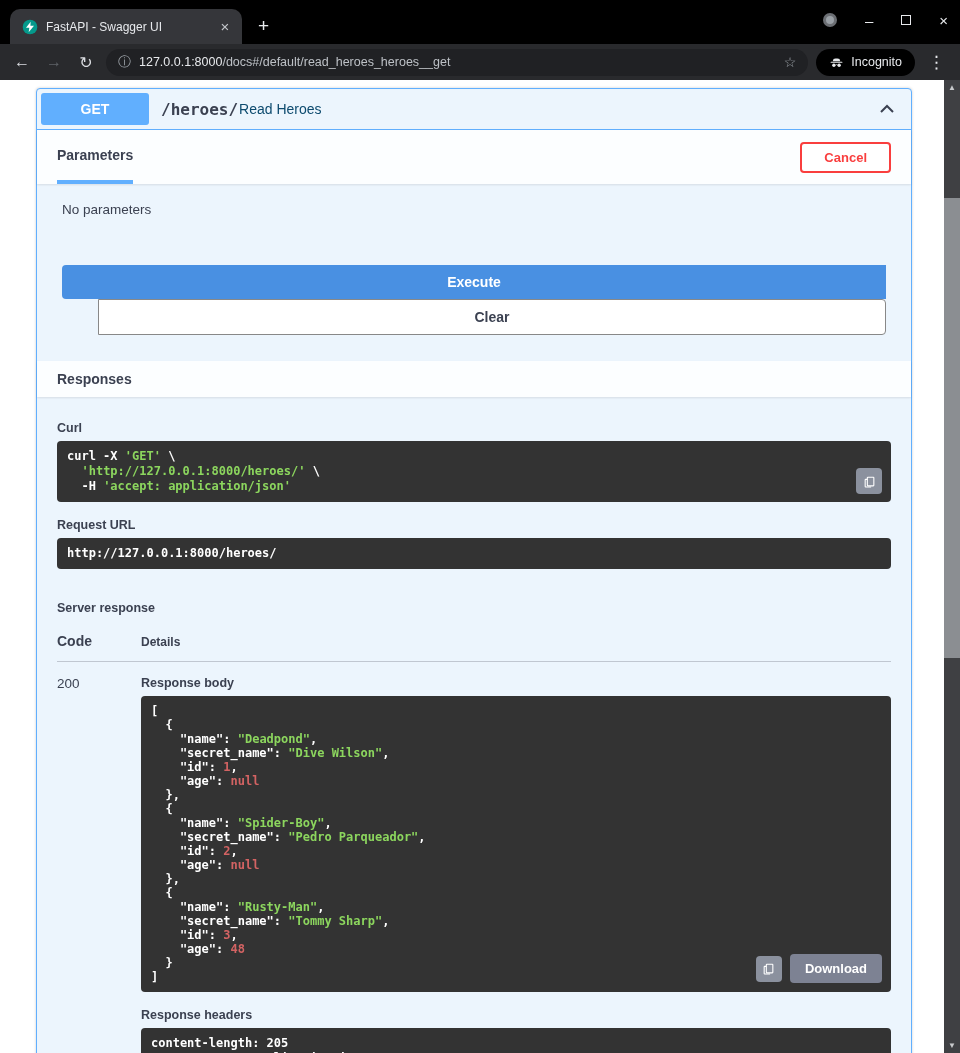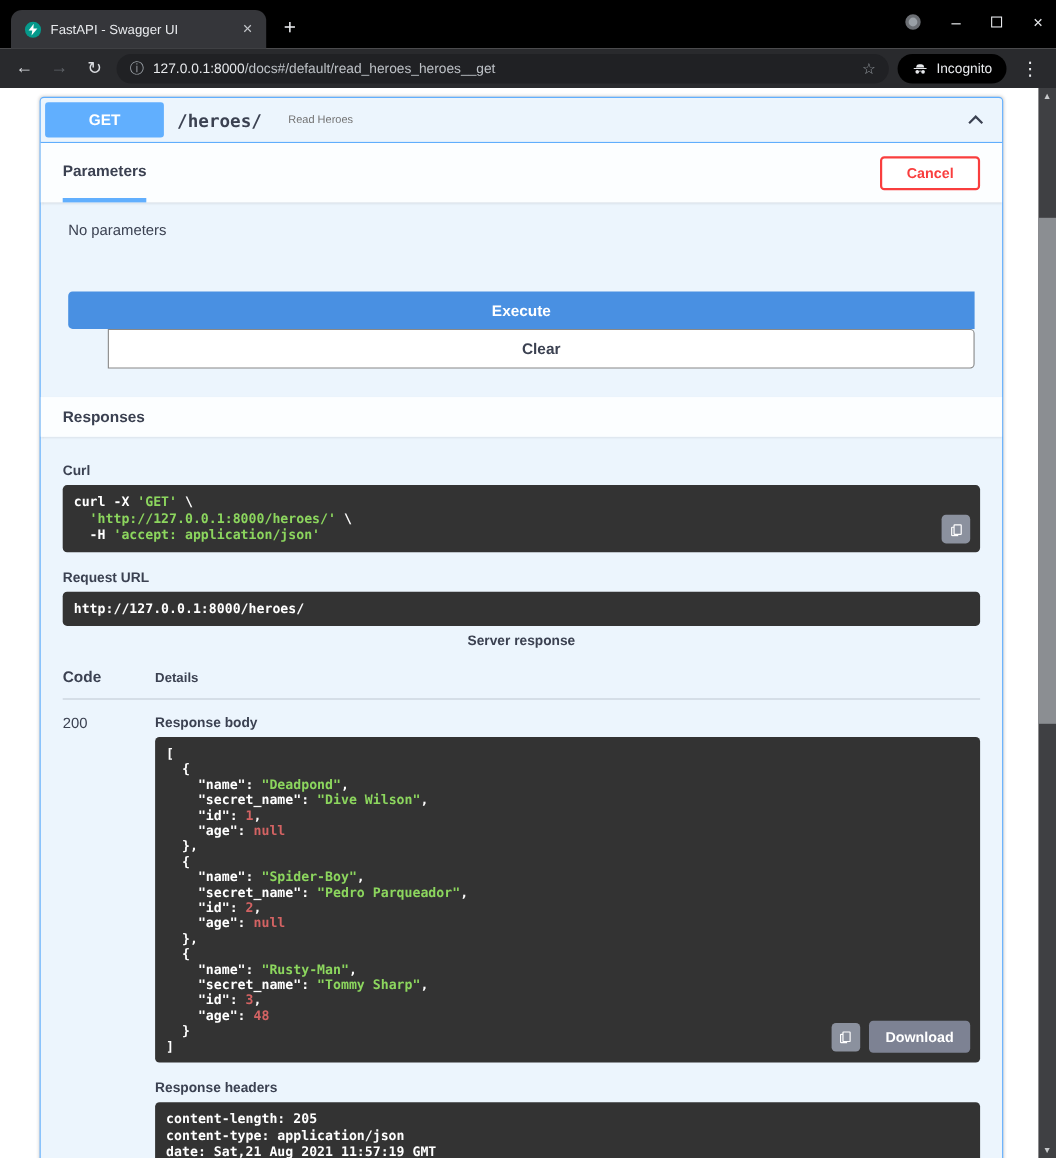--- a/index.html
+++ b/index.html
@@ -37,40 +37,40 @@
   .scrollbar { position:absolute; top:0; right:0; width:16px; height:100%; background:#3f4043; z-index:6; }
   .sb-arrow { height:15px; text-align:center; color:#c8cacc; font-size:8px; line-height:15px; cursor:pointer; }
   .sb-arrow.down { position:absolute; bottom:0; left:0; right:0; }
   .sb-thumb { position:absolute; top:118px; left:0; width:16px; height:460px; background:#8b8e92; cursor:grab; }
 
   
   .opblock { border:1px solid #61affe; border-radius:4px; background:#ecf5fd; box-shadow:0 0 3px rgba(0,0,0,.19); }
   .opblock-header { display:flex; align-items:center; padding:4px; border-bottom:1px solid #61affe; cursor:pointer; }
   .method-badge { background:#61affe; color:#fff; font-weight:bold; font-size:14px; border-radius:3px; padding:8px 0; width:108px; text-align:center; }
   .ep-path { font-family:"DejaVu Sans Mono", monospace; font-weight:bold; font-size:16px; color:#3b4151; margin-left:12px; }
-  .ep-summary { font-size:10px; color:#737373; margin-left:24px; }
+  .ep-summary { font-size:14px; color:#0c4a6e; margin-left:1px; }
   .chevron { margin-left:auto; margin-right:10px; cursor:pointer; display:flex; }
 
   .sec-header { background:rgba(255,255,255,.85); box-shadow:0 1px 2px rgba(0,0,0,.1); display:flex; align-items:center; padding:0 20px; }
   .params-header { height:54px; }
   .params-title { font-size:14px; font-weight:bold; color:#3b4151; height:54px; display:flex; align-items:center; border-bottom:4px solid #61affe; }
   .cancel-btn { margin-left:auto; background:#fff; border:2px solid #f93e3e; color:#f93e3e; font-weight:bold; font-size:13px; border-radius:4px; padding:6px 22px; cursor:pointer; font-family:inherit; }
 
   .params-body { padding:18px 25px 26px; }
   .no-params { font-size:13.5px; color:#3b4151; margin-bottom:48px; }
   .execute-row { display:flex;flex-direction:column; }
   .execute-btn { flex:1; background:#4990e2; color:#fff; font-weight:bold; font-size:14px; border:none; border-radius:4px 0 0 4px; padding:9px 0; cursor:pointer; font-family:inherit; }
   .clear-btn { flex:1; background:#fff; color:#3b4151; font-weight:bold; font-size:14px; border:1px solid #888; border-radius:0 4px 4px 0; padding:9px 0; cursor:pointer; font-family:inherit;margin-left:36px; }
 
   .responses-header { height:36px; }
   .responses-title { font-size:14px; font-weight:bold; color:#3b4151; }
 
   .responses-body { padding:24px 20px 16px; }
   .blk-label { font-size:12.5px; font-weight:bold; color:#3b4151; margin-bottom:6px; }
-  .mt16 { margin-top:16px; } .mt18 { margin-top:6px;text-align:center; }
+  .mt16 { margin-top:16px; } .mt18 { margin-top:32px; }
 
   .code-block { background:#333333; border-radius:4px; padding:8px 10px; position:relative; }
   .code-block pre { font-family:"DejaVu Sans Mono", monospace; font-size:12px; line-height:15px; font-weight:bold; white-space:pre; color:#fff; }
   .body-block pre { line-height:14px; }
   .tok-p { color:#ffffff; }
   .tok-s { color:#8cd65e; }
   .tok-n { color:#d36363; }
   .tok-l { color:#d36363; }
 
   .copy-btn { position:absolute; right:9px; bottom:8px; width:26px; height:26px; background:#8b919e; border-radius:4px; display:flex; align-items:center; justify-content:center; cursor:pointer; }

